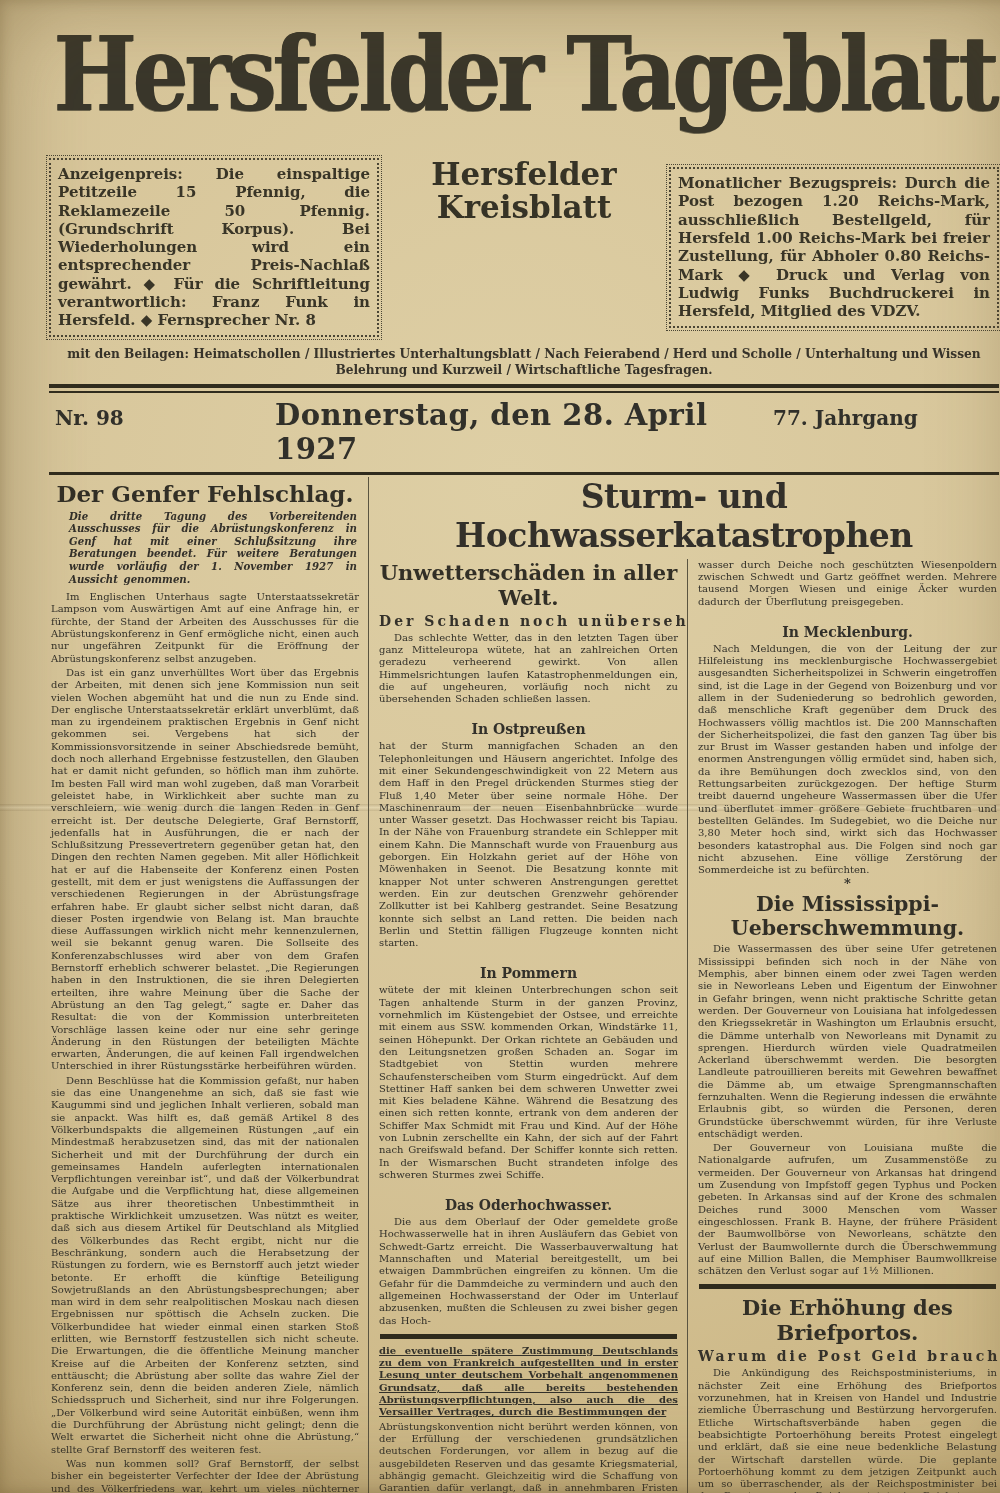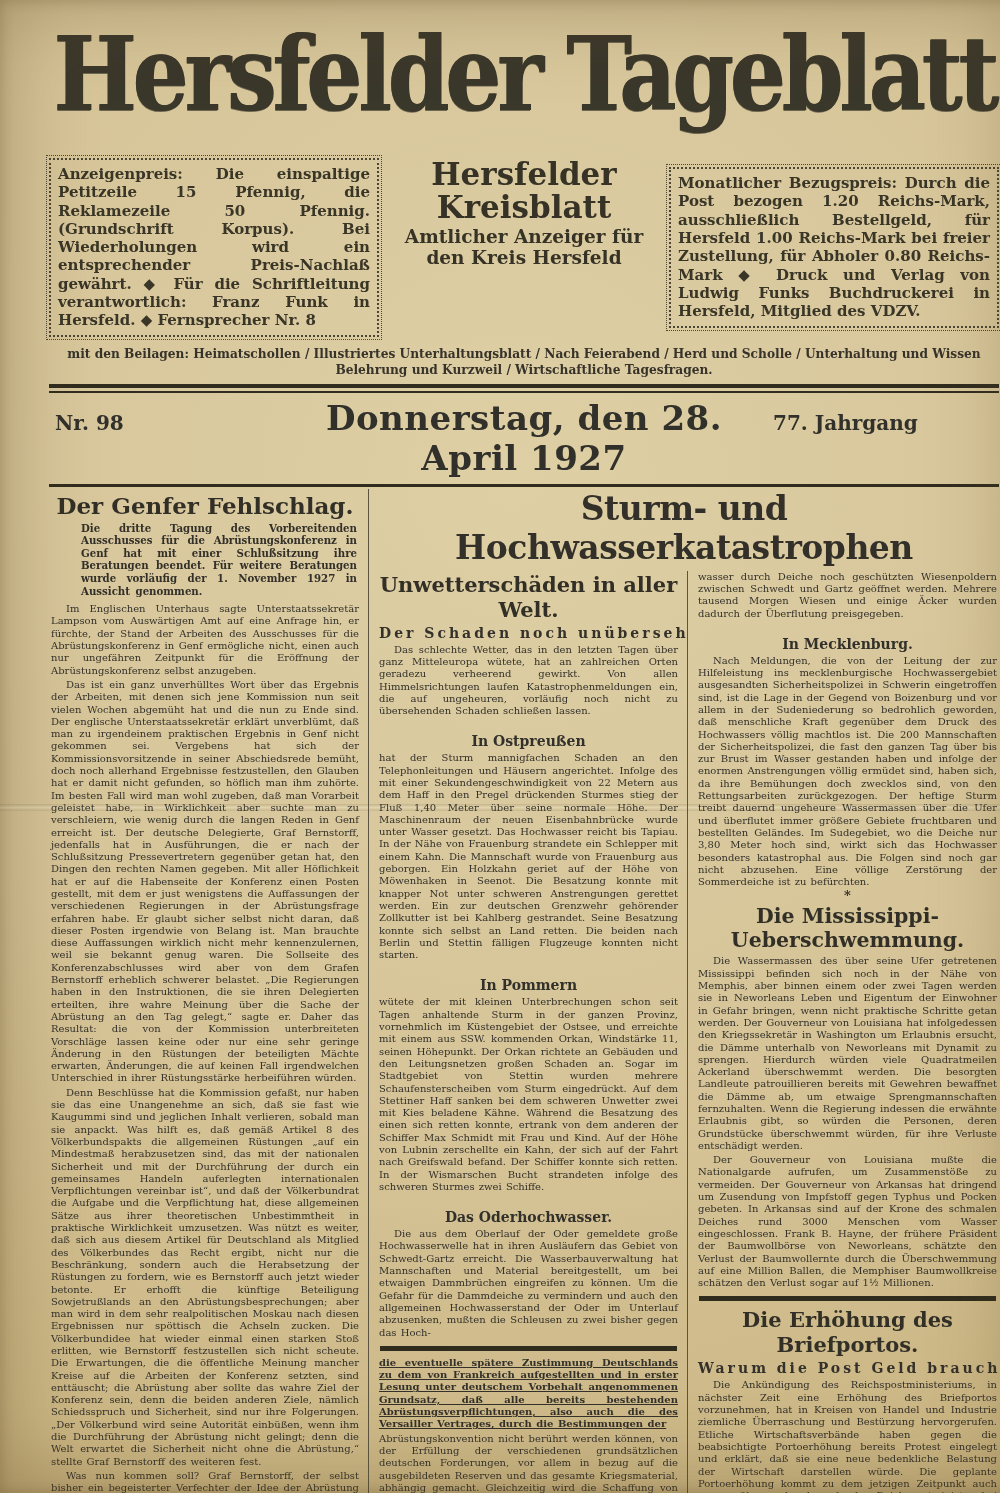--- a/index.html
+++ b/index.html
@@ -43,21 +43,21 @@
   .supplements{
     text-align:center;font-weight:700;font-size:12.2px;line-height:1.35;margin-top:9px;color:#37332a;
   }
   .rule-heavy{border-top:4px solid #302c1e;border-bottom:2px solid #302c1e;height:3px;margin-top:5px;}
   .rule-mid{height:3px;background:#302c1e;margin-top:2px;}
 
   
   .dateline{display:flex;align-items:baseline;padding:5px 6px 4px 6px;}
   .dateline .issue,.dateline .volume{width:220px;font-size:20px;font-weight:700;}
   .dateline .volume{text-align:left;}
-  .dateline .date{flex:1;text-align:center;font-size:34px;font-weight:700;letter-spacing:.5px;}
+  .dateline .date{flex:1;text-align:left;font-size:29px;font-weight:700;letter-spacing:.5px;}
 
   
   .columns{display:flex;height:1152px;margin-top:2px;}
   .col{overflow:hidden;}
   .col-left{width:308px;padding:2px 9px 0 2px;border-right:1px solid #595串;}
   .col-left{border-right:1px solid #5a5440;}
   .col-group{flex:1;display:flex;flex-direction:column;min-width:0;}
   .span-head{
     text-align:center;font-size:33px;font-weight:700;letter-spacing:-0.5px;
     margin:0 0 4px 0;color:#33302a;
@@ -67,21 +67,21 @@
   .col-right{width:50%;padding:0 2px 0 10px;}
 
   p.body{
     font-size:10px;line-height:12.3px;text-align:justify;margin:0 0 2px 0;
     text-indent:1.5em;word-spacing:1px;color:#33312a;
   }
   p.body.noindent{text-indent:0;}
   p.body.bold{font-weight:700;text-decoration:underline;}
   .lead{
     font-weight:700;font-size:10.2px;line-height:12.6px;text-align:justify;
-    margin:2px 2px 6px 30px;word-spacing:2px;color:#33302a;
+    margin:2px 2px 6px 18px;word-spacing:2px;color:#33302a;font-style:italic;
   }
   h2.art{text-align:center;font-weight:700;margin:1px 0 3px 0;color:#322f26;}
   .h-geneva{font-size:23px;}
   .h-sub{font-size:21px;margin-top:2px;}
   .h-miss{font-size:20.5px;}
   .h-porto{font-size:21px;}
   .h-protest{font-size:18.5px;}
   .kicker{
     text-align:center;font-weight:700;font-size:14px;letter-spacing:3px;
     margin:1px 0 3px 0;white-space:nowrap;color:#34312a;
@@ -97,21 +97,20 @@
 <div class="page">
   <div class="fold"></div>
   <div class="inner">
 
     <div class="masthead-title">Hersfelder Tageblatt</div>
 
     <div class="head-row">
       <div class="head-box">Anzeigenpreis: Die einspaltige Petitzeile 15 Pfennig, die Reklamezeile 50 Pfennig. (Grundschrift Korpus). Bei Wiederholungen wird ein entsprechender Preis-Nachlaß gewährt. ◆ Für die Schriftleitung verantwortlich: Franz Funk in Hersfeld. ◆ Fernsprecher Nr. 8</div>
       <div class="head-center">
         <div class="subtitle">Hersfelder Kreisblatt</div>
-        <div class="subtitle2">Amtlicher Anzeiger für den Kreis Hersfeld</div>
       </div>
       <div class="head-box">Monatlicher Bezugspreis: Durch die Post bezogen 1.20 Reichs-Mark, ausschließlich Bestellgeld, für Hersfeld 1.00 Reichs-Mark bei freier Zustellung, für Abholer 0.80 Reichs-Mark ◆ Druck und Verlag von Ludwig Funks Buchdruckerei in Hersfeld, Mitglied des VDZV.</div>
     </div>
 
     <div class="supplements">
       <div>mit den Beilagen: Heimatschollen / Illustriertes Unterhaltungsblatt / Nach Feierabend / Herd und Scholle / Unterhaltung und Wissen</div>
       <div>Belehrung und Kurzweil / Wirtschaftliche Tagesfragen.</div>
     </div>
 
     <div class="rule-heavy"></div>

